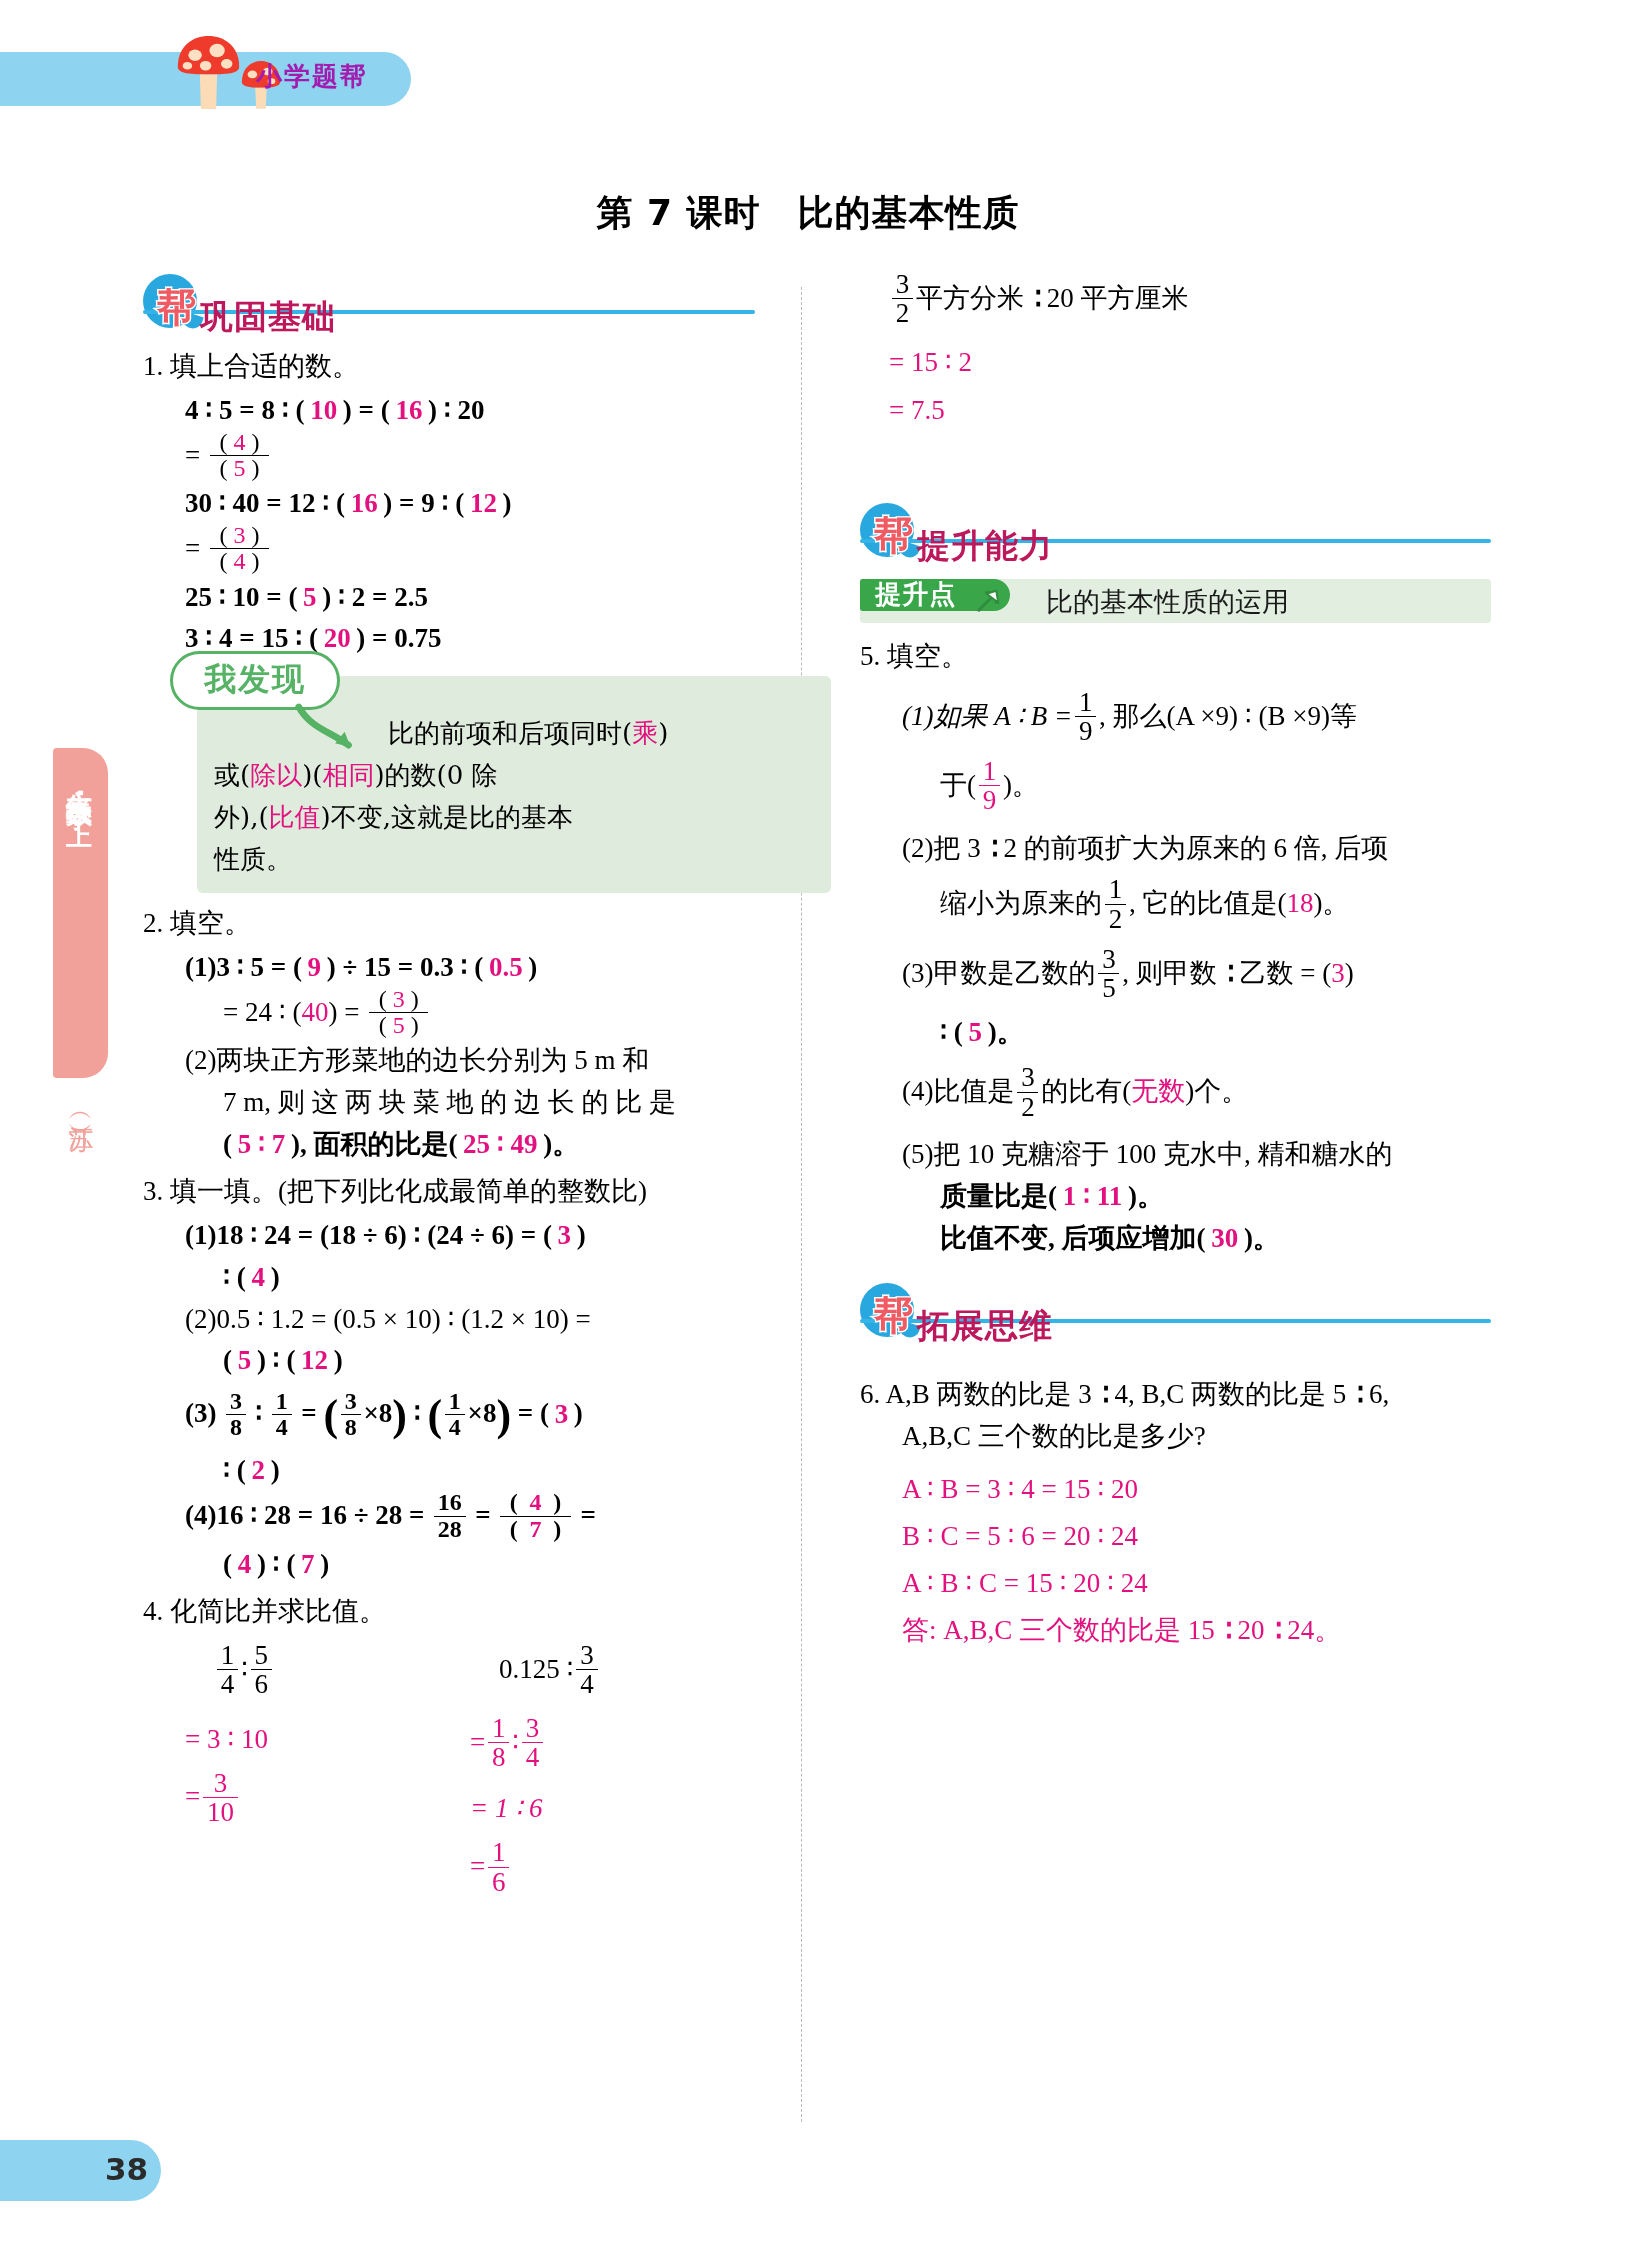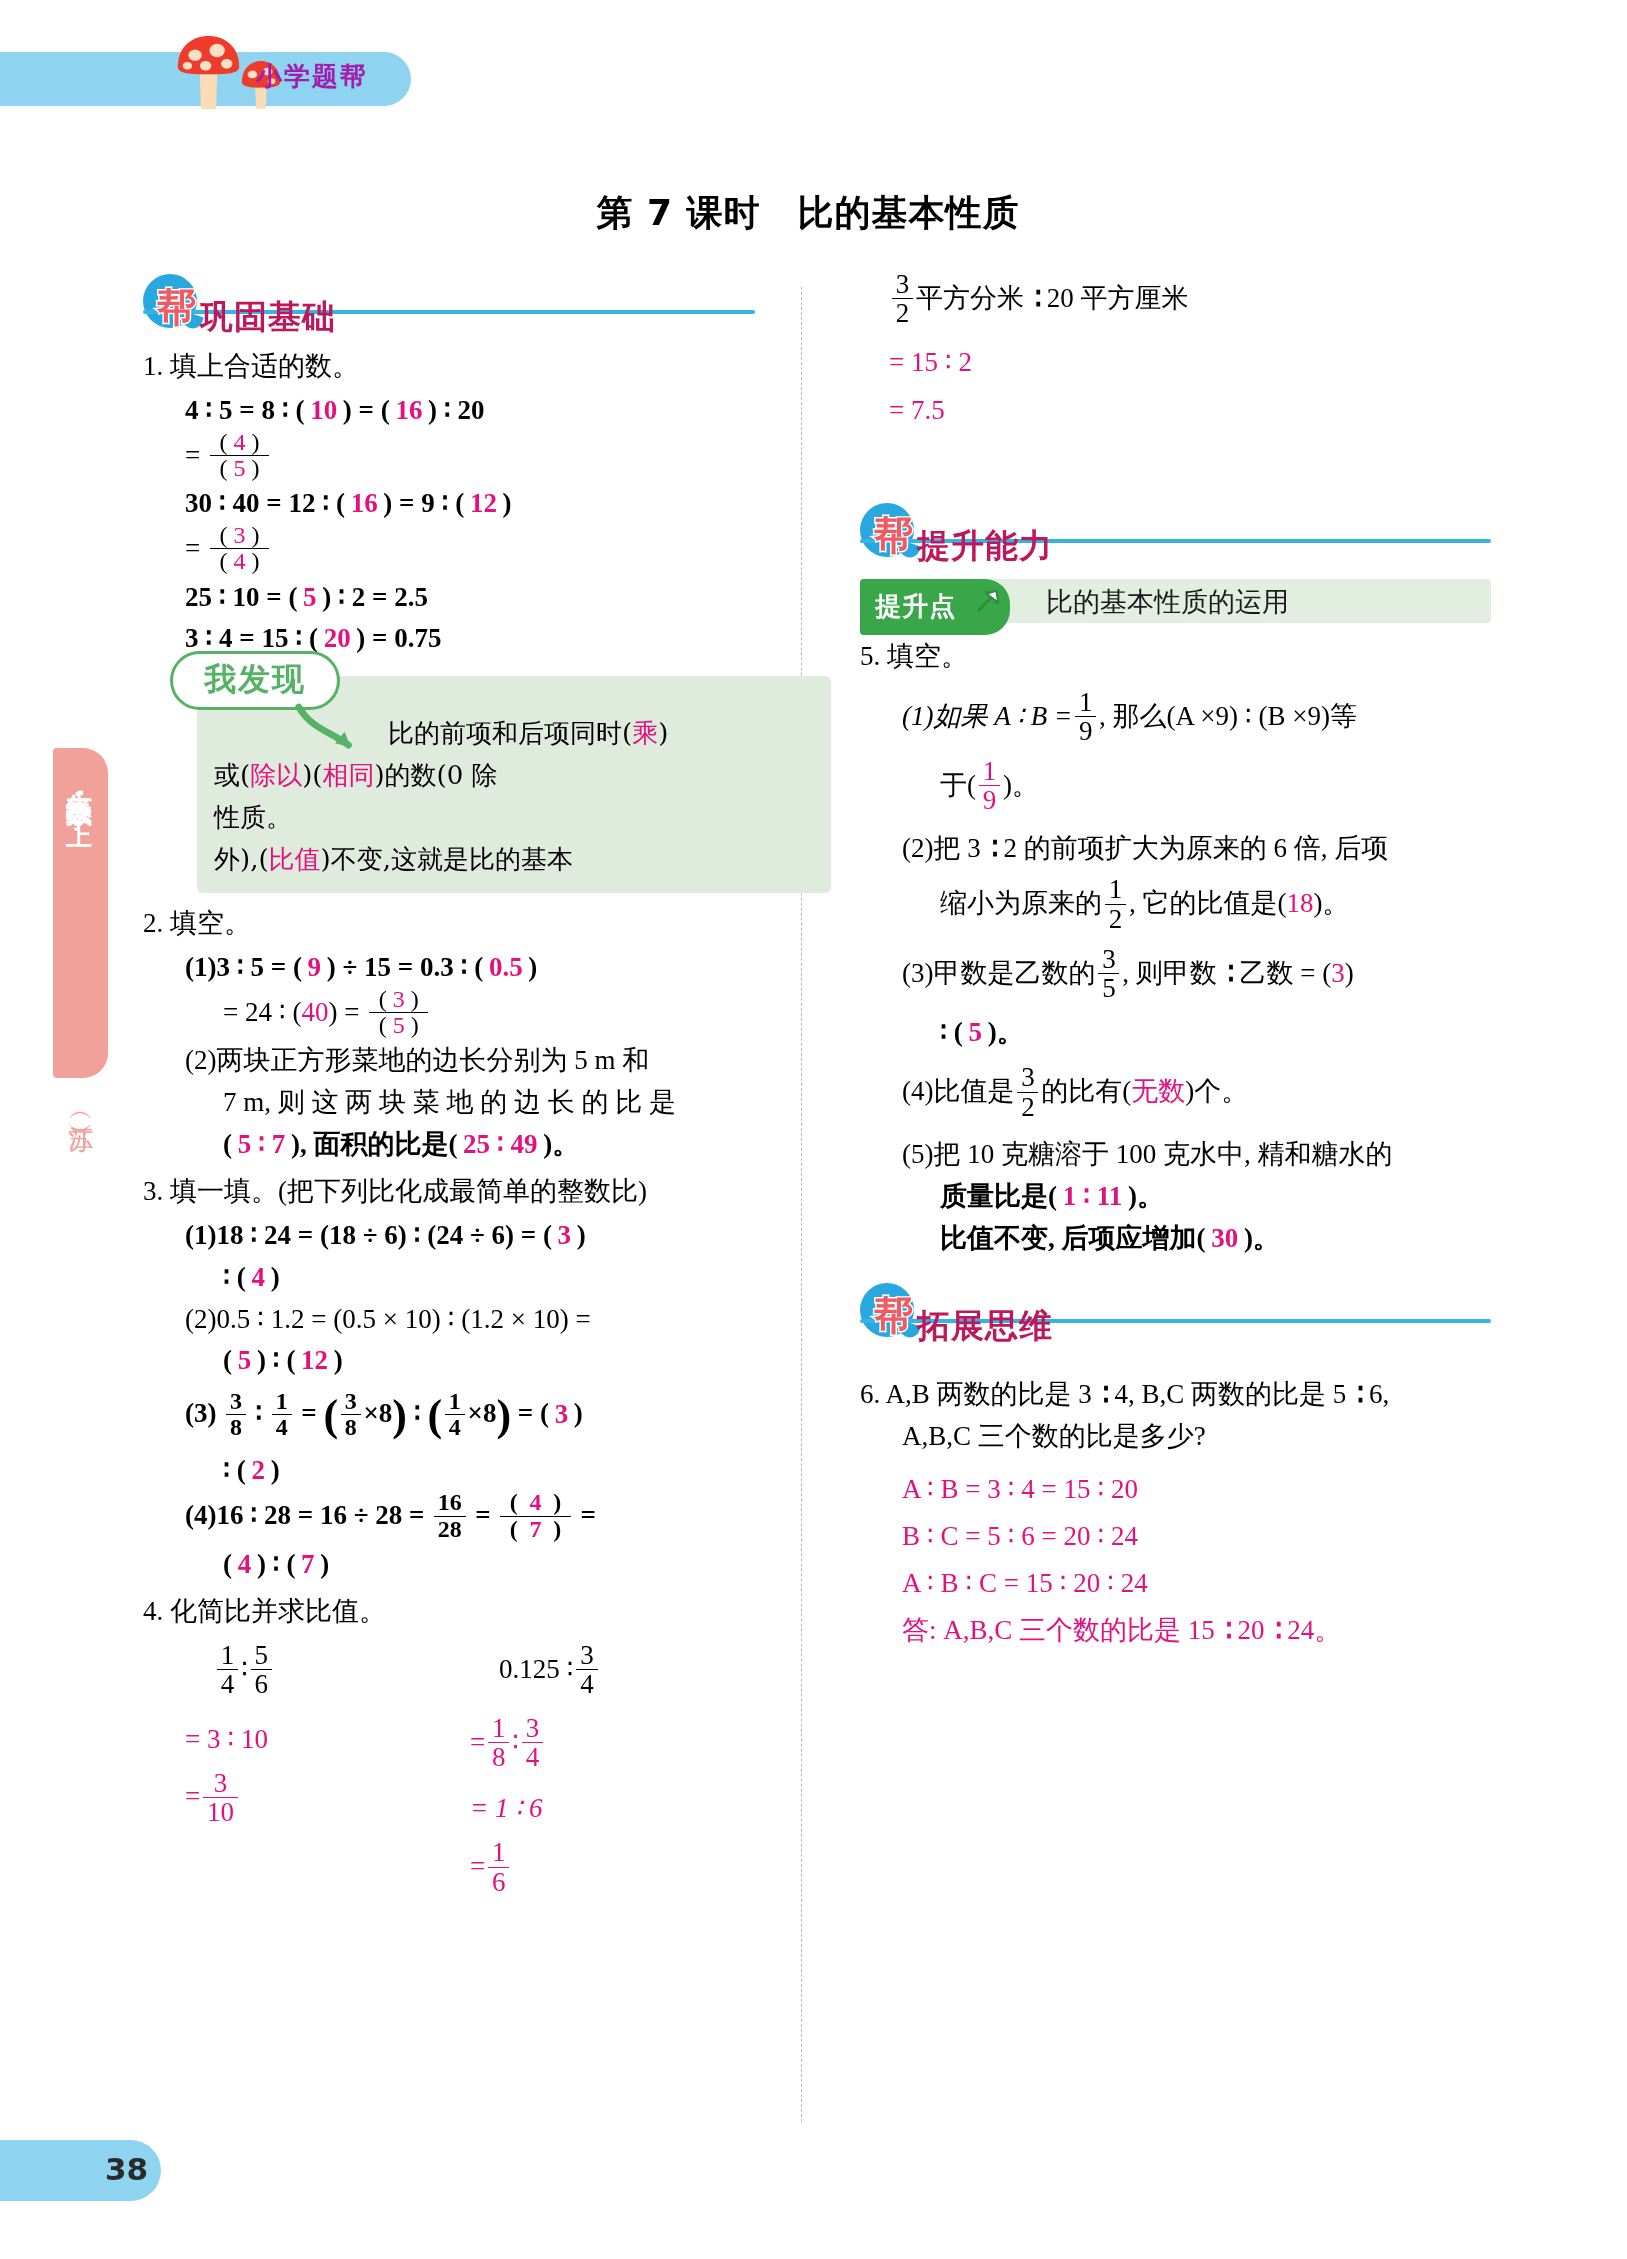--- a/index.html
+++ b/index.html
@@ -117,21 +117,21 @@
 
   
   .point-bar {
     position:relative;
     height:44px; margin:17px 0 13.4px 0;
     background:#e2efe0;
     border-radius:3.8px;
   }
   .point-pill {
     position:absolute; left:0; top:0;
-    height:56px; padding:0 54px 0 15.3px;
+    height:32px; padding:0 54px 0 15.3px;
     background:#3aa64a;
     border-radius:3.8px 25px 25px 3.8px;
     display:flex; align-items:center;
     font-family:Liberation Serif, serif;
     font-weight:bold; font-size:26px; color:#ffffff;
     letter-spacing:1px;
   }
   .point-arrow {
     position:absolute; left:113px; top:6.7px;
     width:31px; height:31px;
@@ -285,24 +285,24 @@
     <svg class="discover-tailsvg" width="67" height="48" viewBox="0 0 70 50">
       <path d="M6 4 C18 26 40 30 58 44" stroke="#56b264" stroke-width="7" fill="none" stroke-linecap="round"></path>
       <path d="M60 46 L44 42 L54 30 Z" fill="#56b264"></path>
     </svg>
     <div style="margin-left:174px;">
       <span>比的前项和后项同时(</span><span class="ans">乘</span><span>)</span>
     </div>
     <div>
       <span>或(</span><span class="ans">除以</span><span>)(</span><span class="ans">相同</span><span>)的数(0 除</span>
     </div>
-    <div>性质。</div>
     <div>
       <span>外),(</span><span class="ans">比值</span><span>)不变,这就是比的基本</span>
     </div>
+    <div>性质。</div>
   </div>
 
   <div class="q">
     <div class="q-head">2. 填空。</div>
     <div class="q-line blank">
       <span>(1)3 ∶ 5 = (</span><span class="ans">9</span><span>) ÷ 15 = 0.3 ∶ (</span><span class="ans">0.5</span><span>)</span>
     </div>
     <div class="q-line2">
       <span>= 24 ∶ (</span><span class="ans">40</span><span>) =</span>
       <span class="frac frac-wide">

